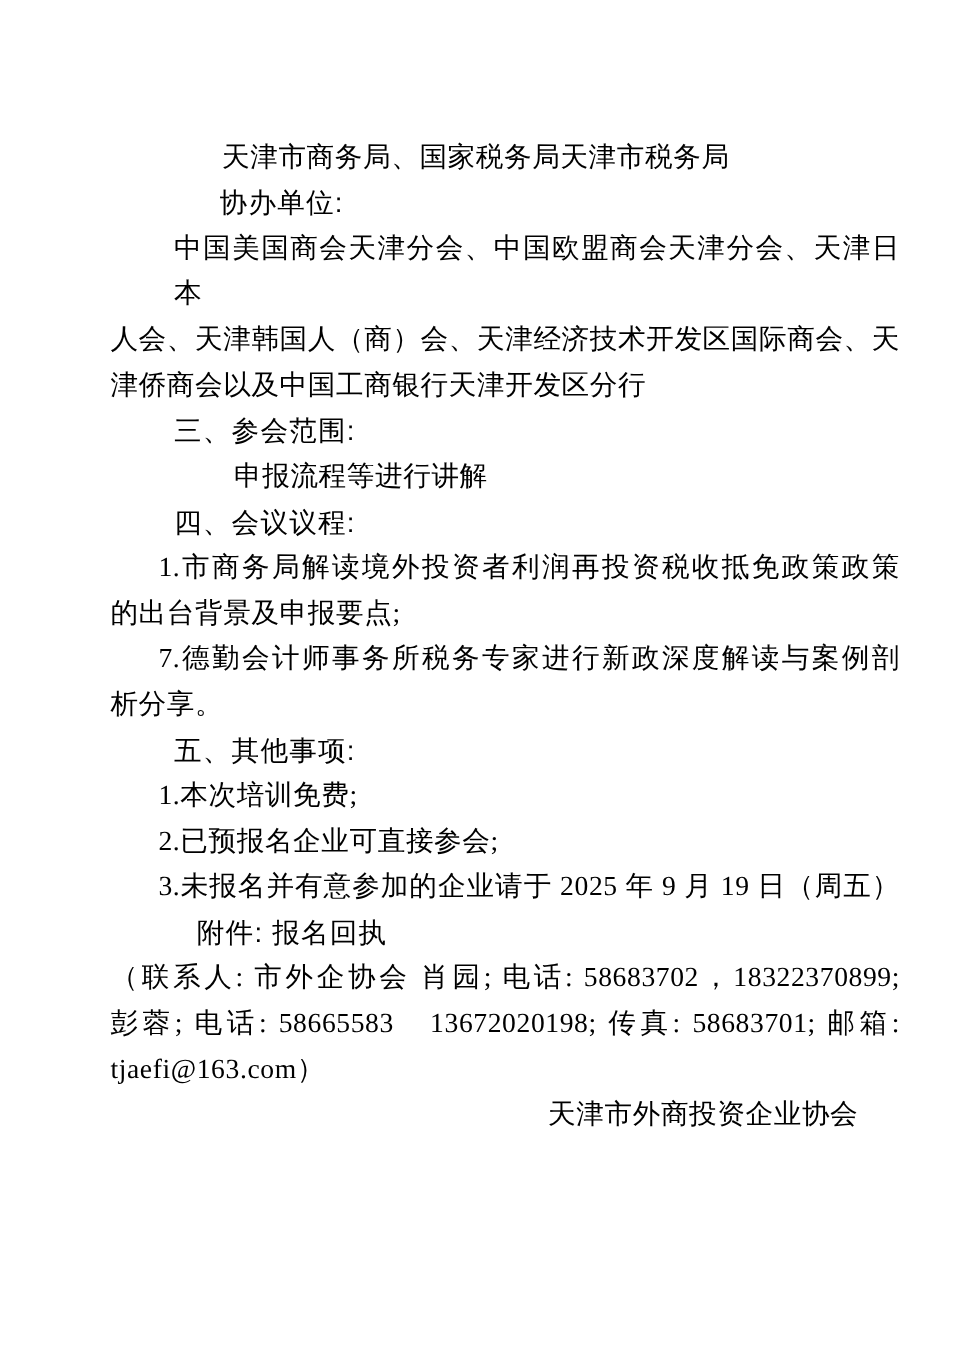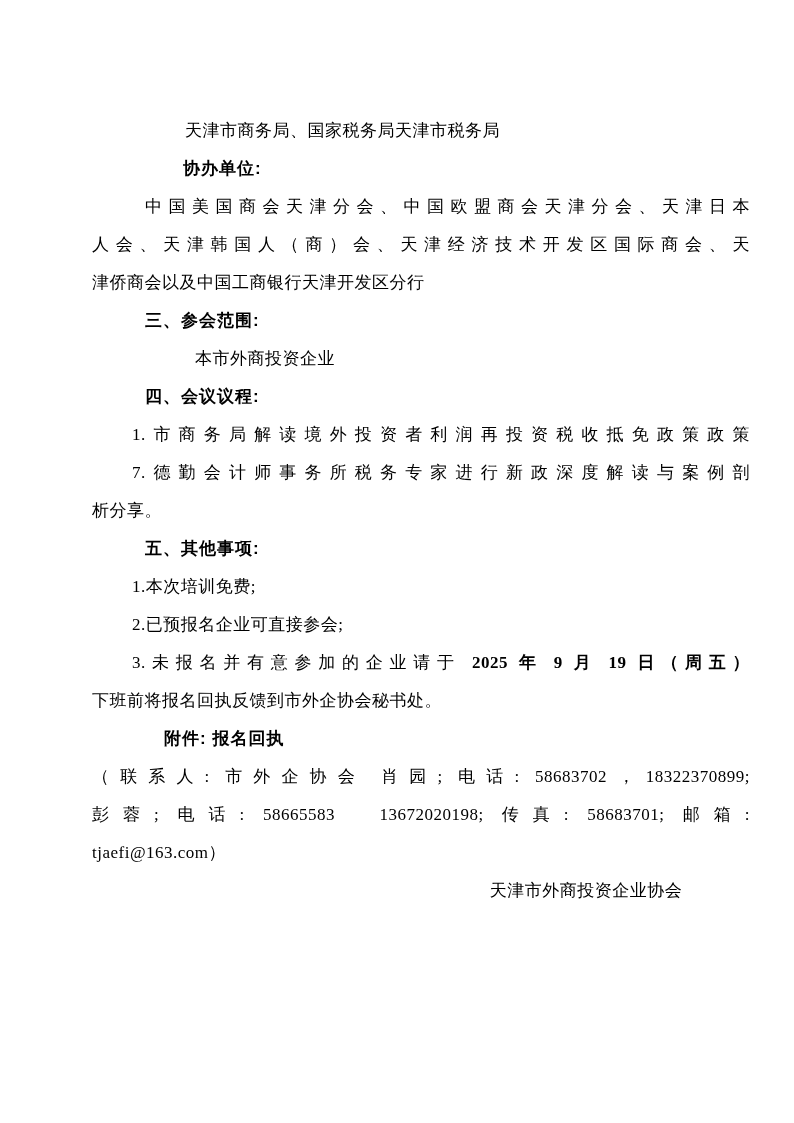--- a/index.html
+++ b/index.html
@@ -20,37 +20,37 @@
     inset: 0;
     background: #ffffff;
   }
   .content {
     position: absolute;
     left: 92px;
     top: 112px;
     width: 658px;
   }
   .ln {
-    font-size: 17px;
+    font-size: 23px;
     line-height: 38px;
     white-space: pre-wrap;
     letter-spacing: 0.5px;
   }
   
   .just {
     text-align: justify;
     text-align-last: justify;
   }
   
   .hd {
-    font-weight: 700;
+    font-weight: 400;
     font-family: "Liberation Sans", "DejaVu Sans", sans-serif;
     letter-spacing: 1px;
   }
-  .b { font-weight: 700; }
+  .b { font-weight: 400; }
   
   .i0   { padding-left: 0; }
   .i40  { padding-left: 40px; }
   .i53  { padding-left: 53px; }
   .i72  { padding-left: 72px; }
   .i91  { padding-left: 91px; }
   .i93  { padding-left: 93px; }
   .i103 { padding-left: 103px; }
   .i330 { padding-left: 330px; text-align: center; }
   .i368 { padding-left: 368px; }
@@ -61,32 +61,32 @@
 <div class="page">
   <div class="content">
 
     <div class="ln i93">天津市商务局、国家税务局天津市税务局</div>
     <div class="ln i91 hd">协办单位:</div>
     <div class="ln i53 just">中国美国商会天津分会、中国欧盟商会天津分会、天津日本</div>
     <div class="ln i0 just">人会、天津韩国人（商）会、天津经济技术开发区国际商会、天</div>
     <div class="ln i0">津侨商会以及中国工商银行天津开发区分行</div>
 
     <div class="ln i53 hd">三、参会范围:</div>
-    <div class="ln i103">本市外商投资企业</div>
+    <div class="ln i103">申报流程等进行讲解</div>
 
     <div class="ln i53 hd">四、会议议程:</div>
     <div class="ln i40 just">1.市商务局解读境外投资者利润再投资税收抵免政策政策</div>
+    <div class="ln i0">的出台背景及申报要点;</div>
     <div class="ln i40 just">7.德勤会计师事务所税务专家进行新政深度解读与案例剖</div>
     <div class="ln i0">析分享。</div>
 
     <div class="ln i53 hd">五、其他事项:</div>
     <div class="ln i40">1.本次培训免费;</div>
     <div class="ln i40">2.已预报名企业可直接参会;</div>
     <div class="ln i40 just"><span>3.未报名并有意参加的企业请于 </span><span class="b">2025 年 9 月 19 日（周五）</span></div>
-    <div class="ln i0">下班前将报名回执反馈到市外企协会秘书处。</div>
 
     <div class="ln i72 hd">附件: 报名回执</div>
 
     <div class="ln i0 just">（联系人: 市外企协会 肖园; 电话: 58683702，18322370899;</div>
     <div class="ln i0 just">彭蓉; 电话: 58665583　13672020198; 传真: 58683701; 邮箱:</div>
     <div class="ln i0">tjaefi@163.com）</div>
 
     <div class="ln i330">天津市外商投资企业协会</div>
 
   </div>

